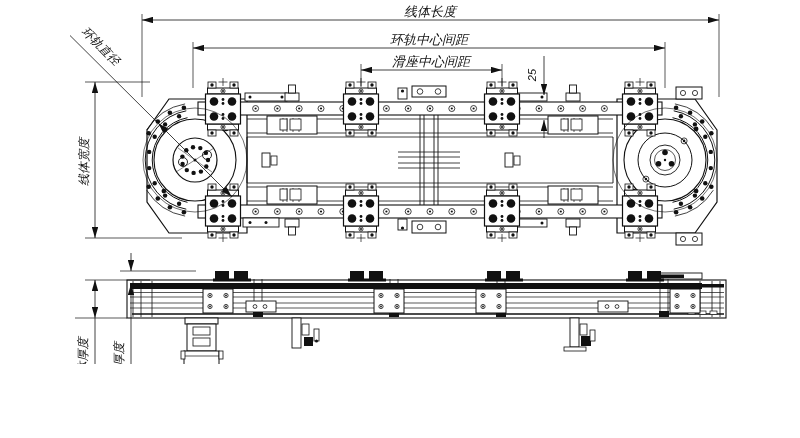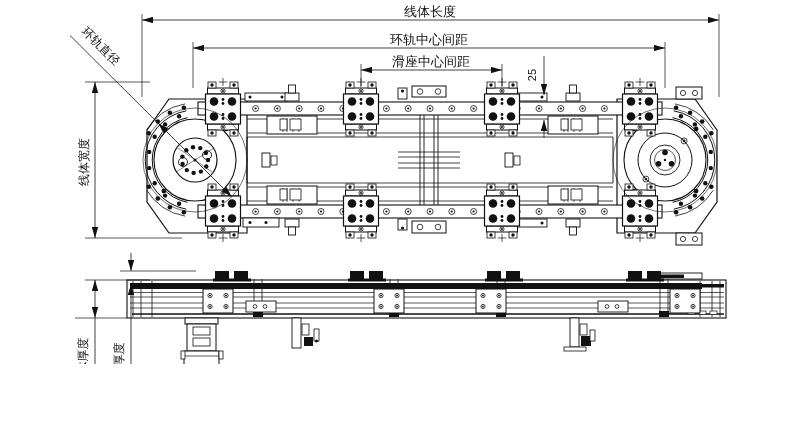--- a/index.html
+++ b/index.html
@@ -1,17 +1,17 @@
 <!DOCTYPE html>
 <html style="--ink: #111111; --paper: #ffffff;"><head>
 <meta charset="utf-8">
 <style>
   :root{ --ink:#111111; --paper:#ffffff; }
   html,body{margin:0;padding:0;background:var(--paper);}
-  .stage{position:relative;width:800px;height:364px;background:var(--paper);overflow:hidden;}
+  .stage{position:relative;width:800px;height:364px;background:var(--paper);overflow:hidden;font-style:italic;}
   svg{display:block;width:800px;height:438px;}
   .o{fill:var(--paper);stroke:var(--ink);}
   .n{fill:none;stroke:var(--ink);}
   .f{fill:var(--ink);stroke:none;}
   .dim{fill:none;stroke:var(--ink);stroke-width:.8;}
   .ext{fill:none;stroke:var(--ink);stroke-width:.7;}
   text{fill:var(--ink);font-family:"Liberation Sans","DejaVu Sans",sans-serif;}
   .lbl{font-size:13px;}
   .lbl-s{font-size:12px;}
   .num{font-size:11px;}

